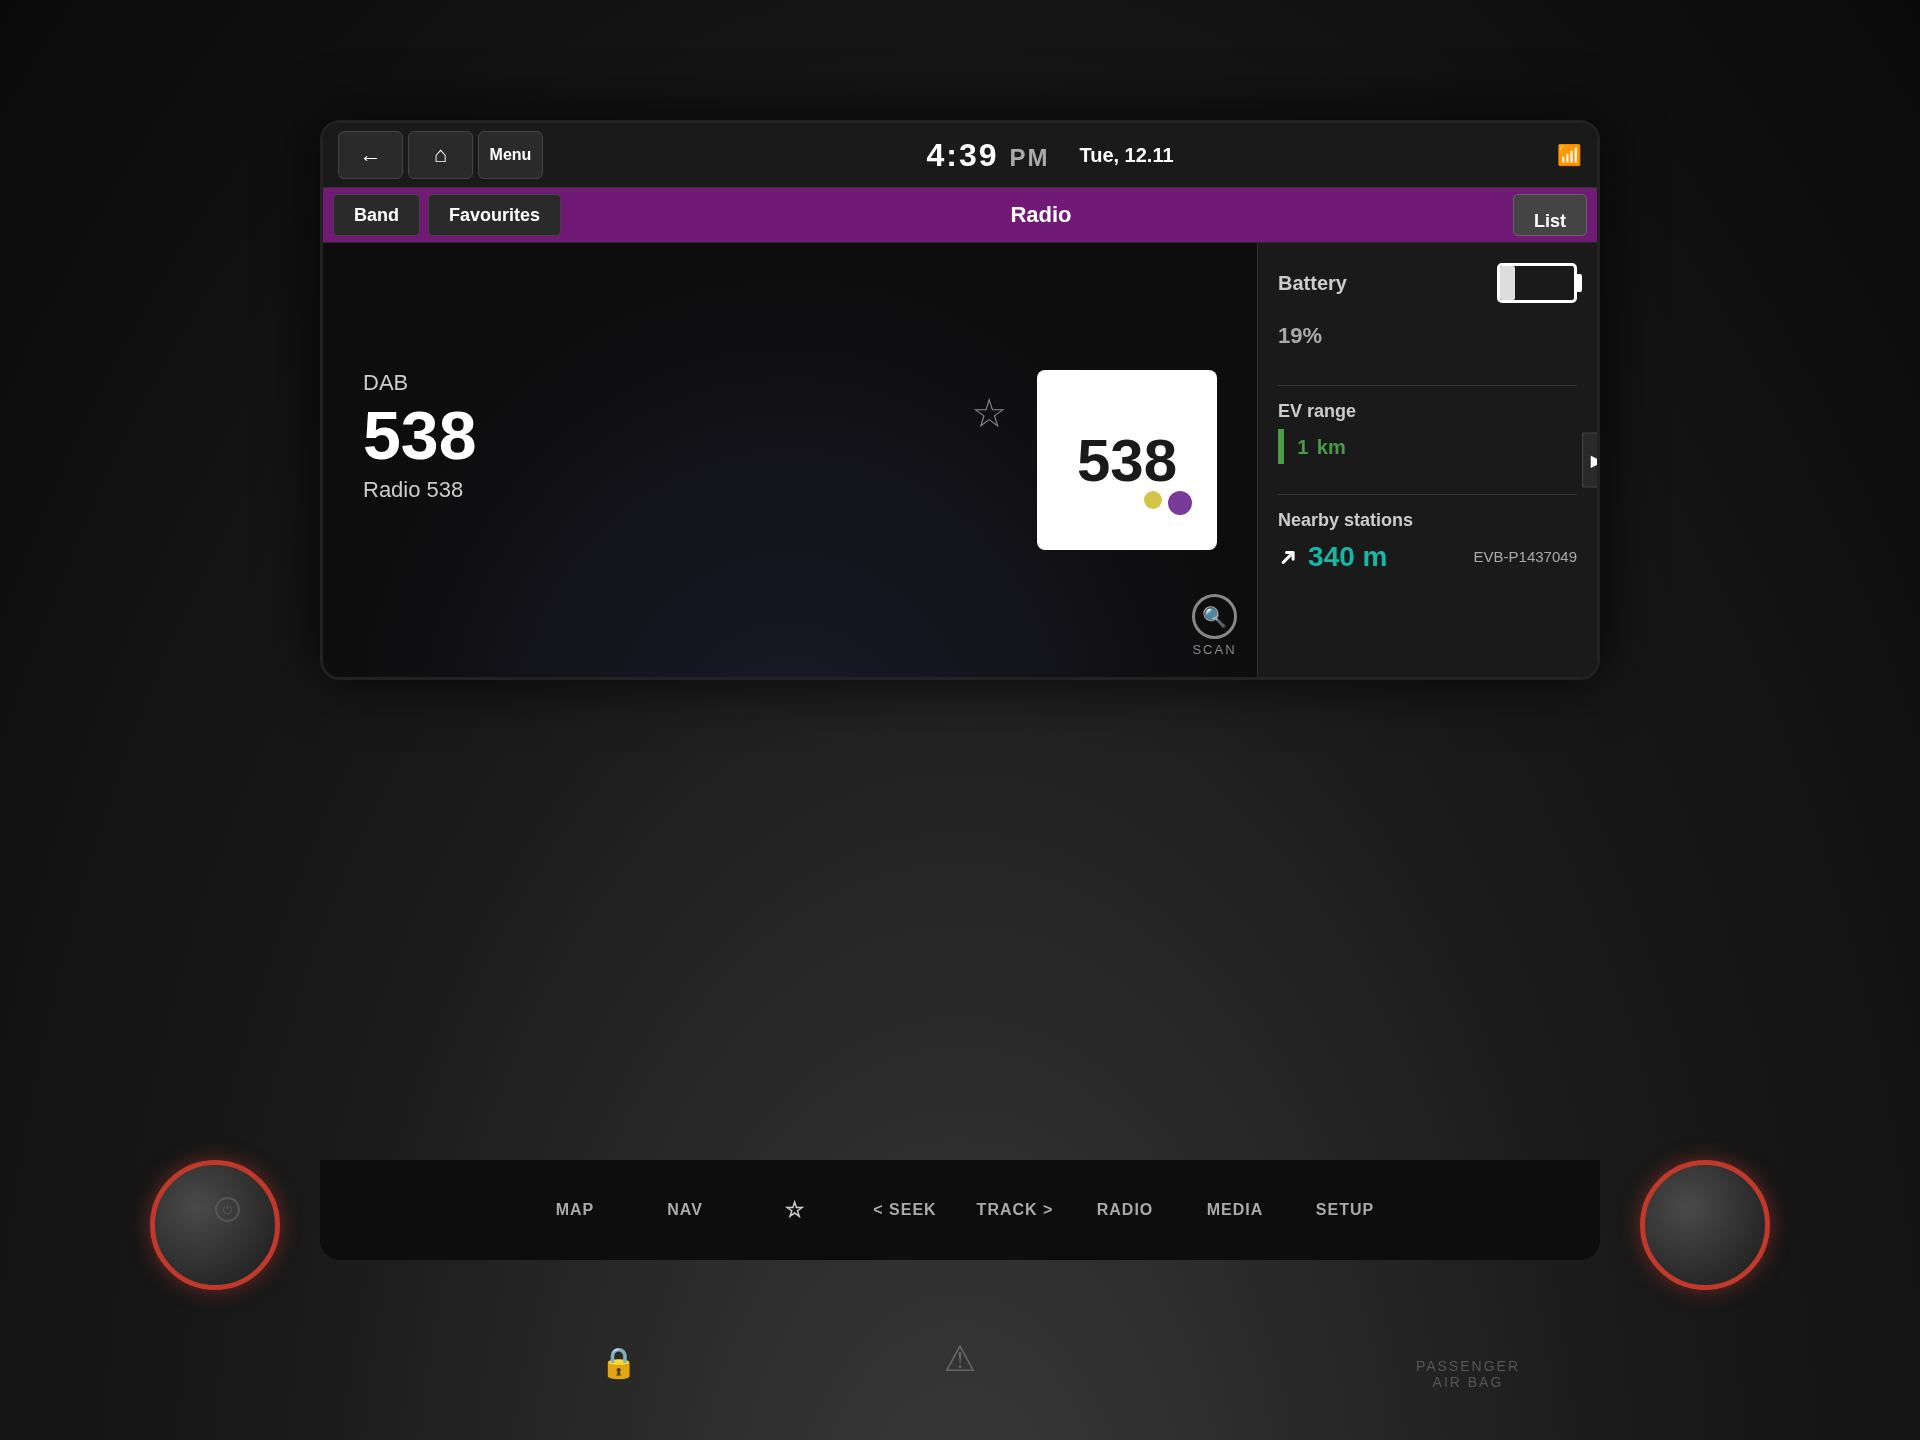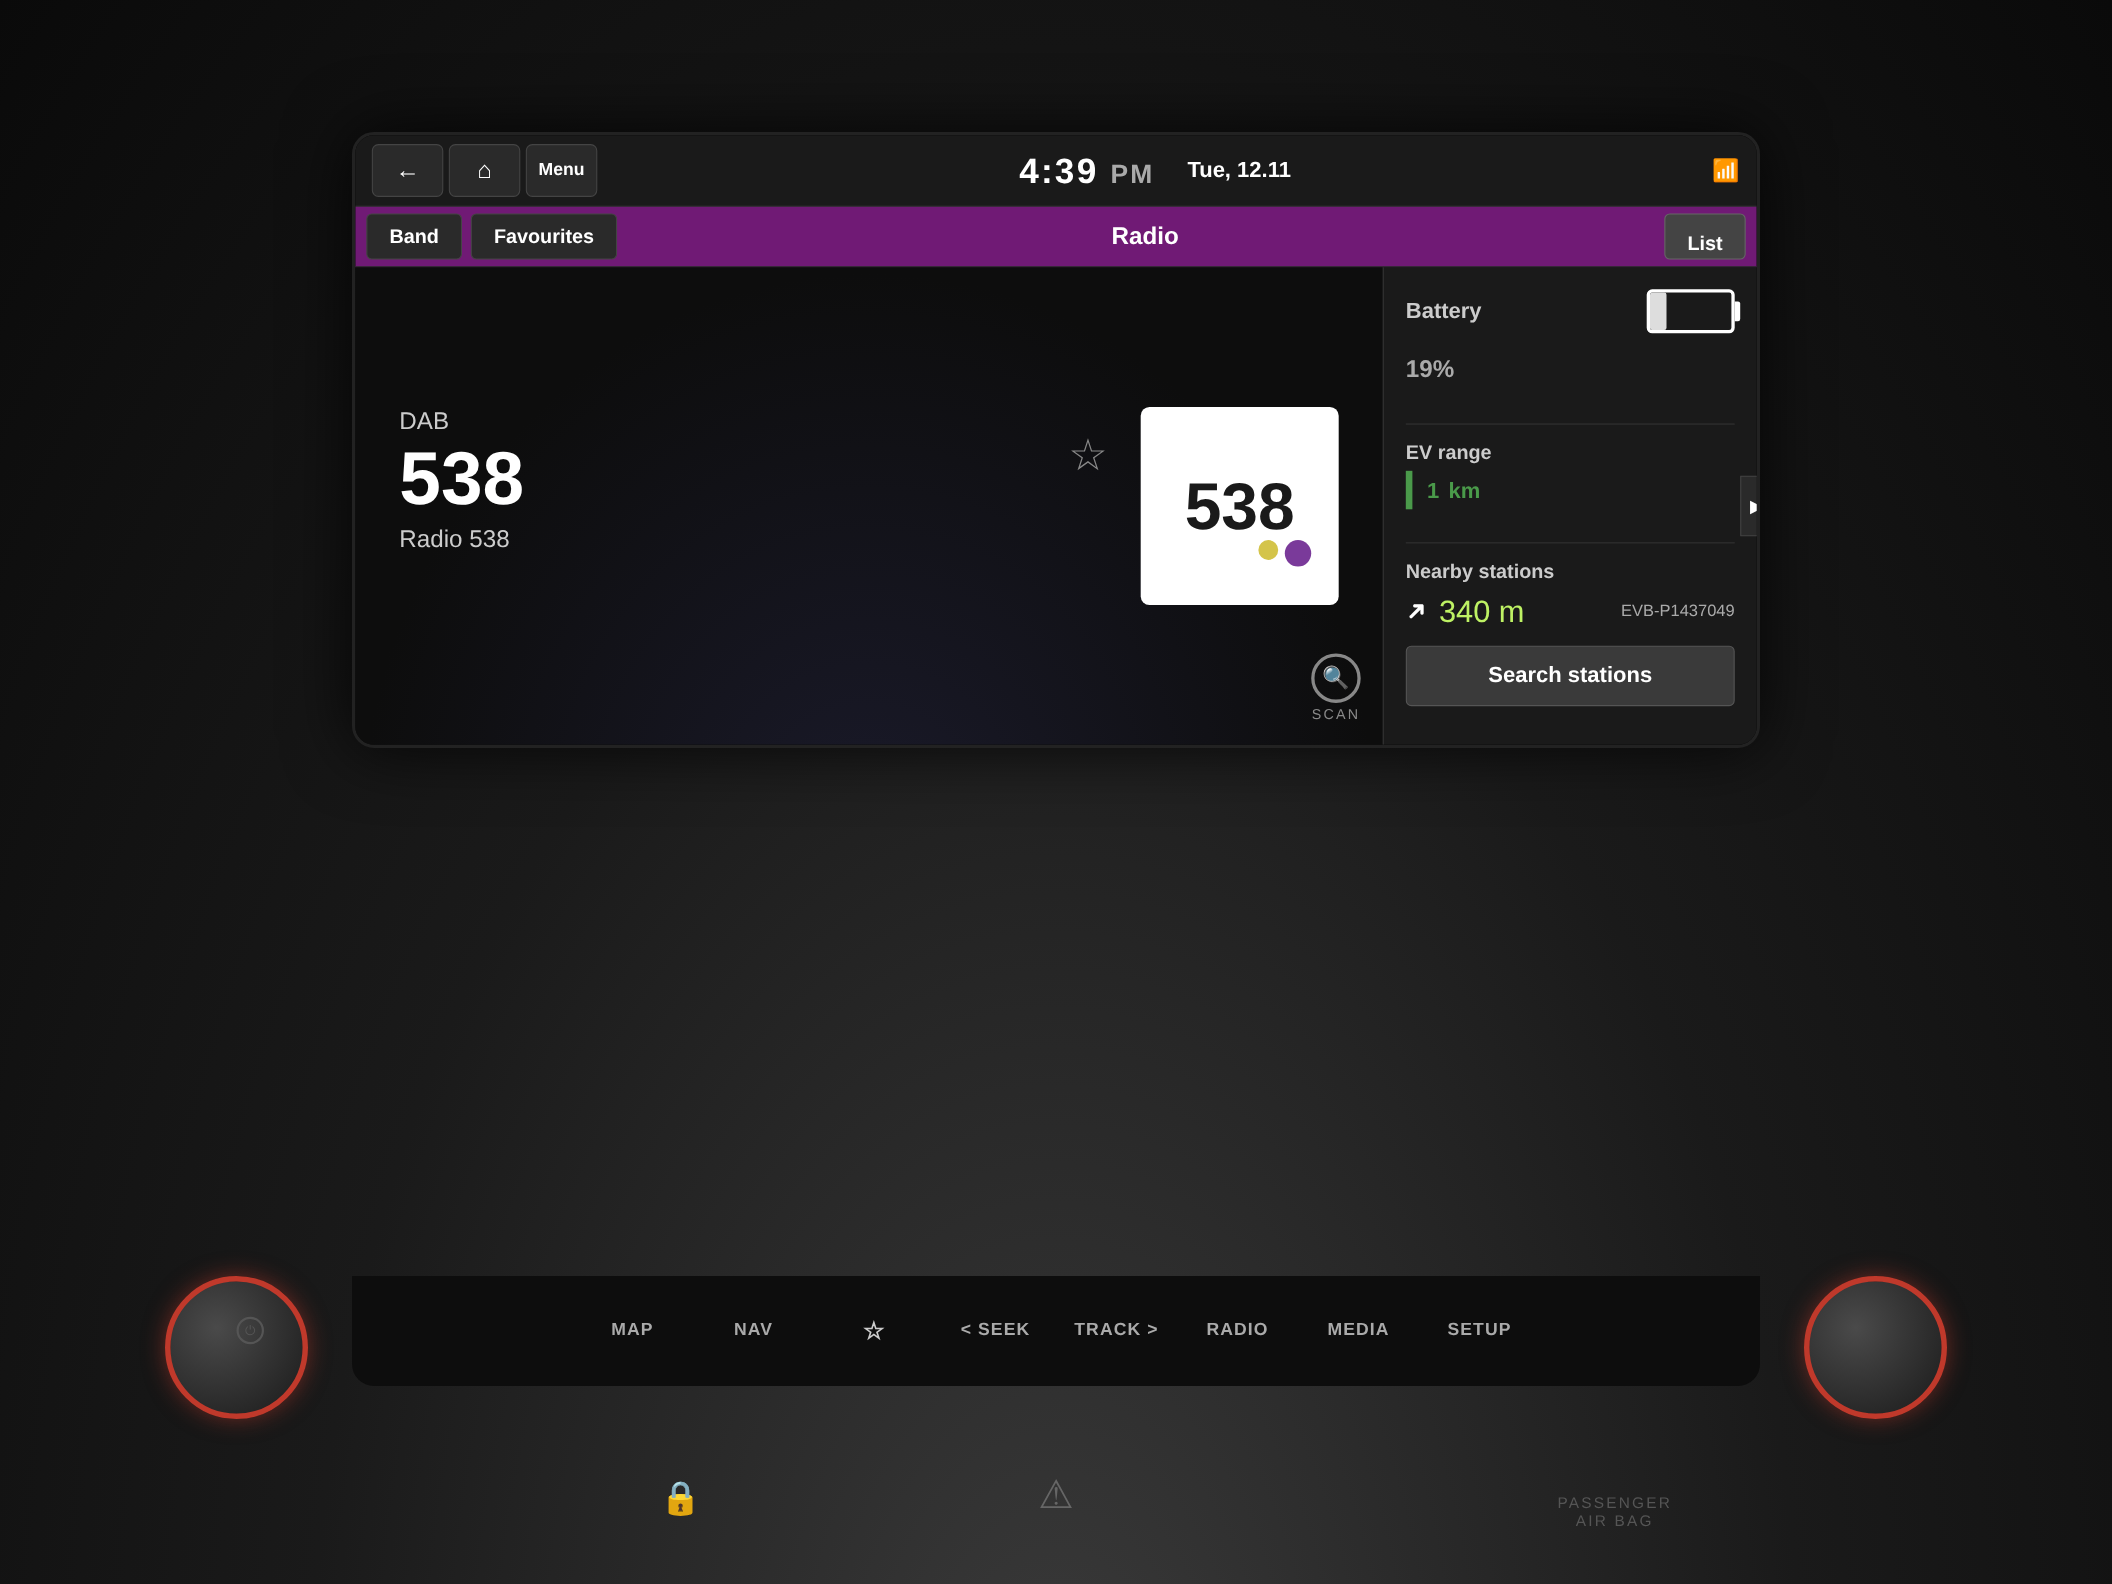--- a/index.html
+++ b/index.html
@@ -415,22 +415,22 @@
     }
 
     .arrow-icon {
       font-size: 24px;
       color: white;
       transform: rotate(-45deg);
     }
 
     .station-distance {
       font-size: 28px;
-      font-weight: normal;
-      color: #bef264;
+      font-weight: bold;
+      color: #14b8a6;
       flex: 1;
     }
 
     .station-id {
       font-size: 15px;
       color: #aaa;
     }
 
     .search-btn {
       width: 100%;
@@ -666,23 +666,20 @@
 
         <div class="divider"></div>
 
         <div class="nearby-section">
           <div class="nearby-label">Nearby stations</div>
           <div class="nearby-station">
             <span class="arrow-icon">➜</span>
             <span class="station-distance">340 m</span>
             <span class="station-id">EVB-P1437049</span>
           </div>
-          <div class="search-btn">
-            <span>Search stations</span>
-          </div>
         </div>
 
         <div class="expand-arrow">▶</div>
       </div>
 
     </div>
   </div>
 </div>
 
 <div class="bottom-controls">

